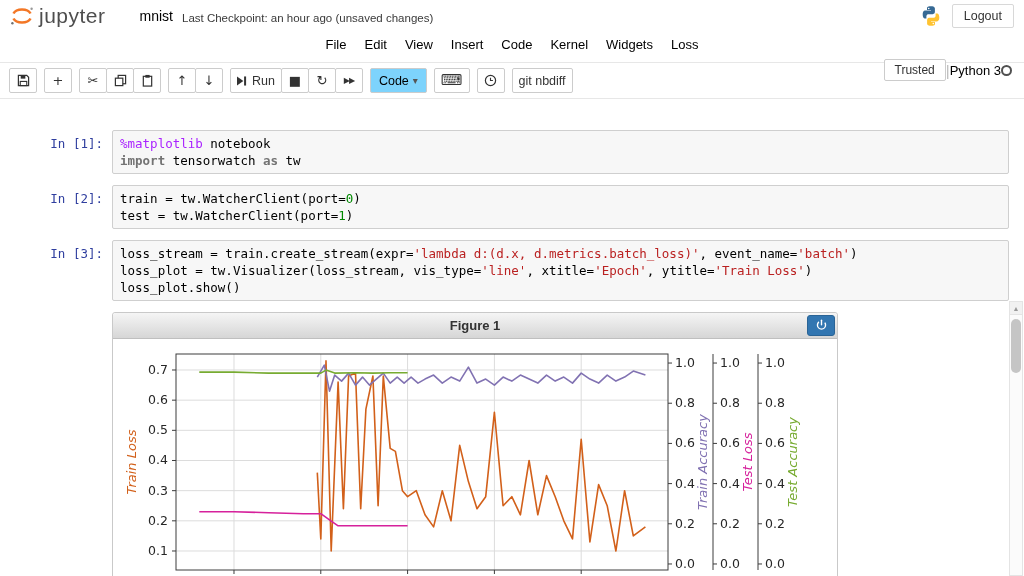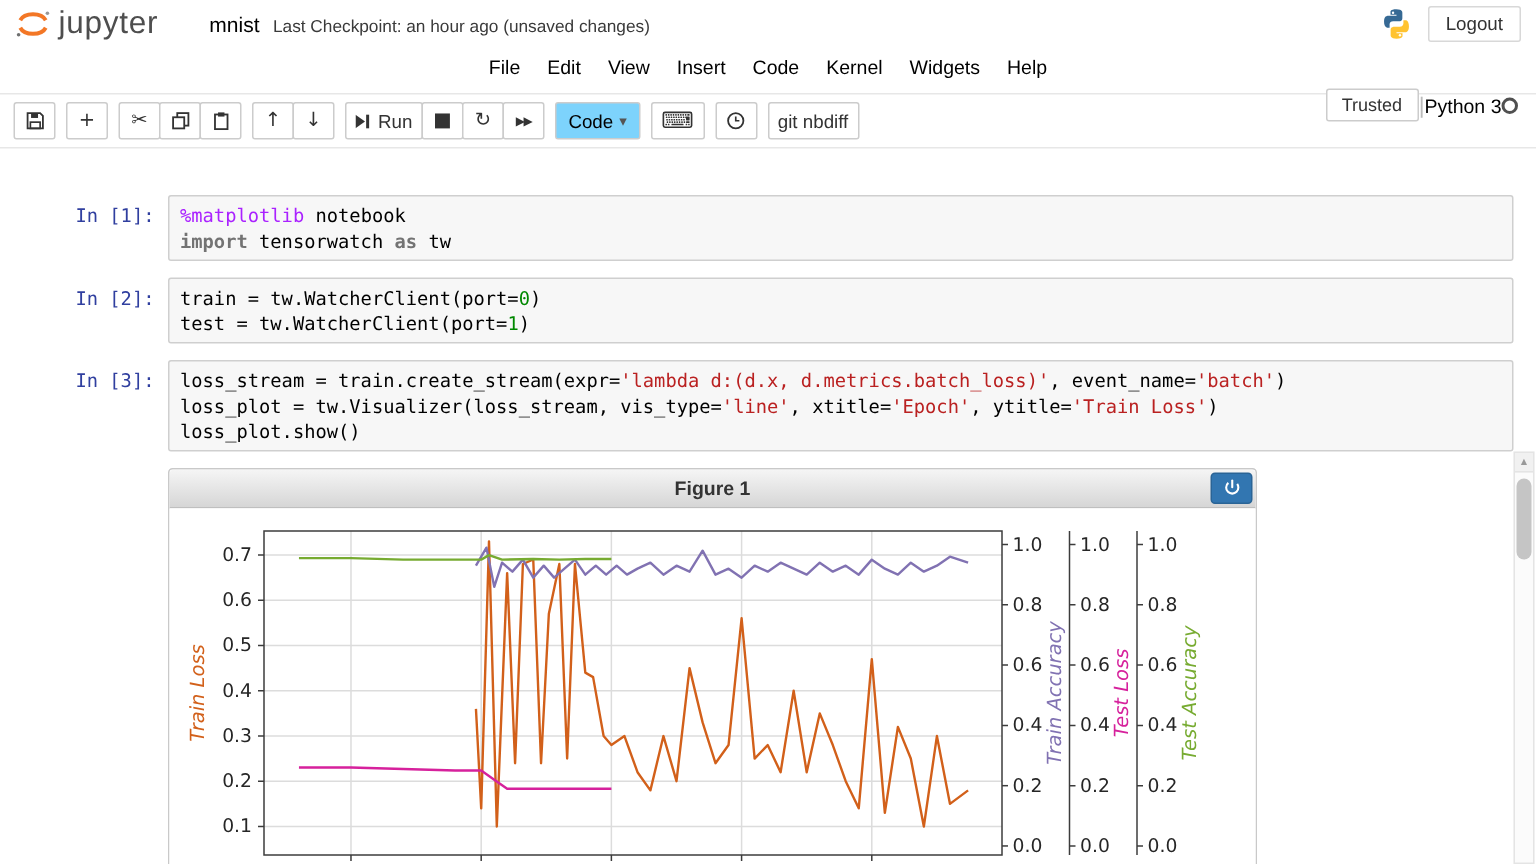--- a/index.html
+++ b/index.html
@@ -86,21 +86,21 @@
 
 <div class="menubar">
   <ul class="menu-items">
       <li>File</li>
       <li>Edit</li>
       <li>View</li>
       <li>Insert</li>
       <li>Code</li>
       <li>Kernel</li>
       <li>Widgets</li>
-      <li>Help</li>
+      <li>Loss</li>
     </ul>
   <div class="menubar-right">
     <span class="trusted">Trusted</span>
     <span class="kernel-sep">|</span>
     <span class="kernel-name">Python 3</span>
     <span class="kernel-circle"></span>
   </div>
 </div>
 
 <div class="toolbar">

